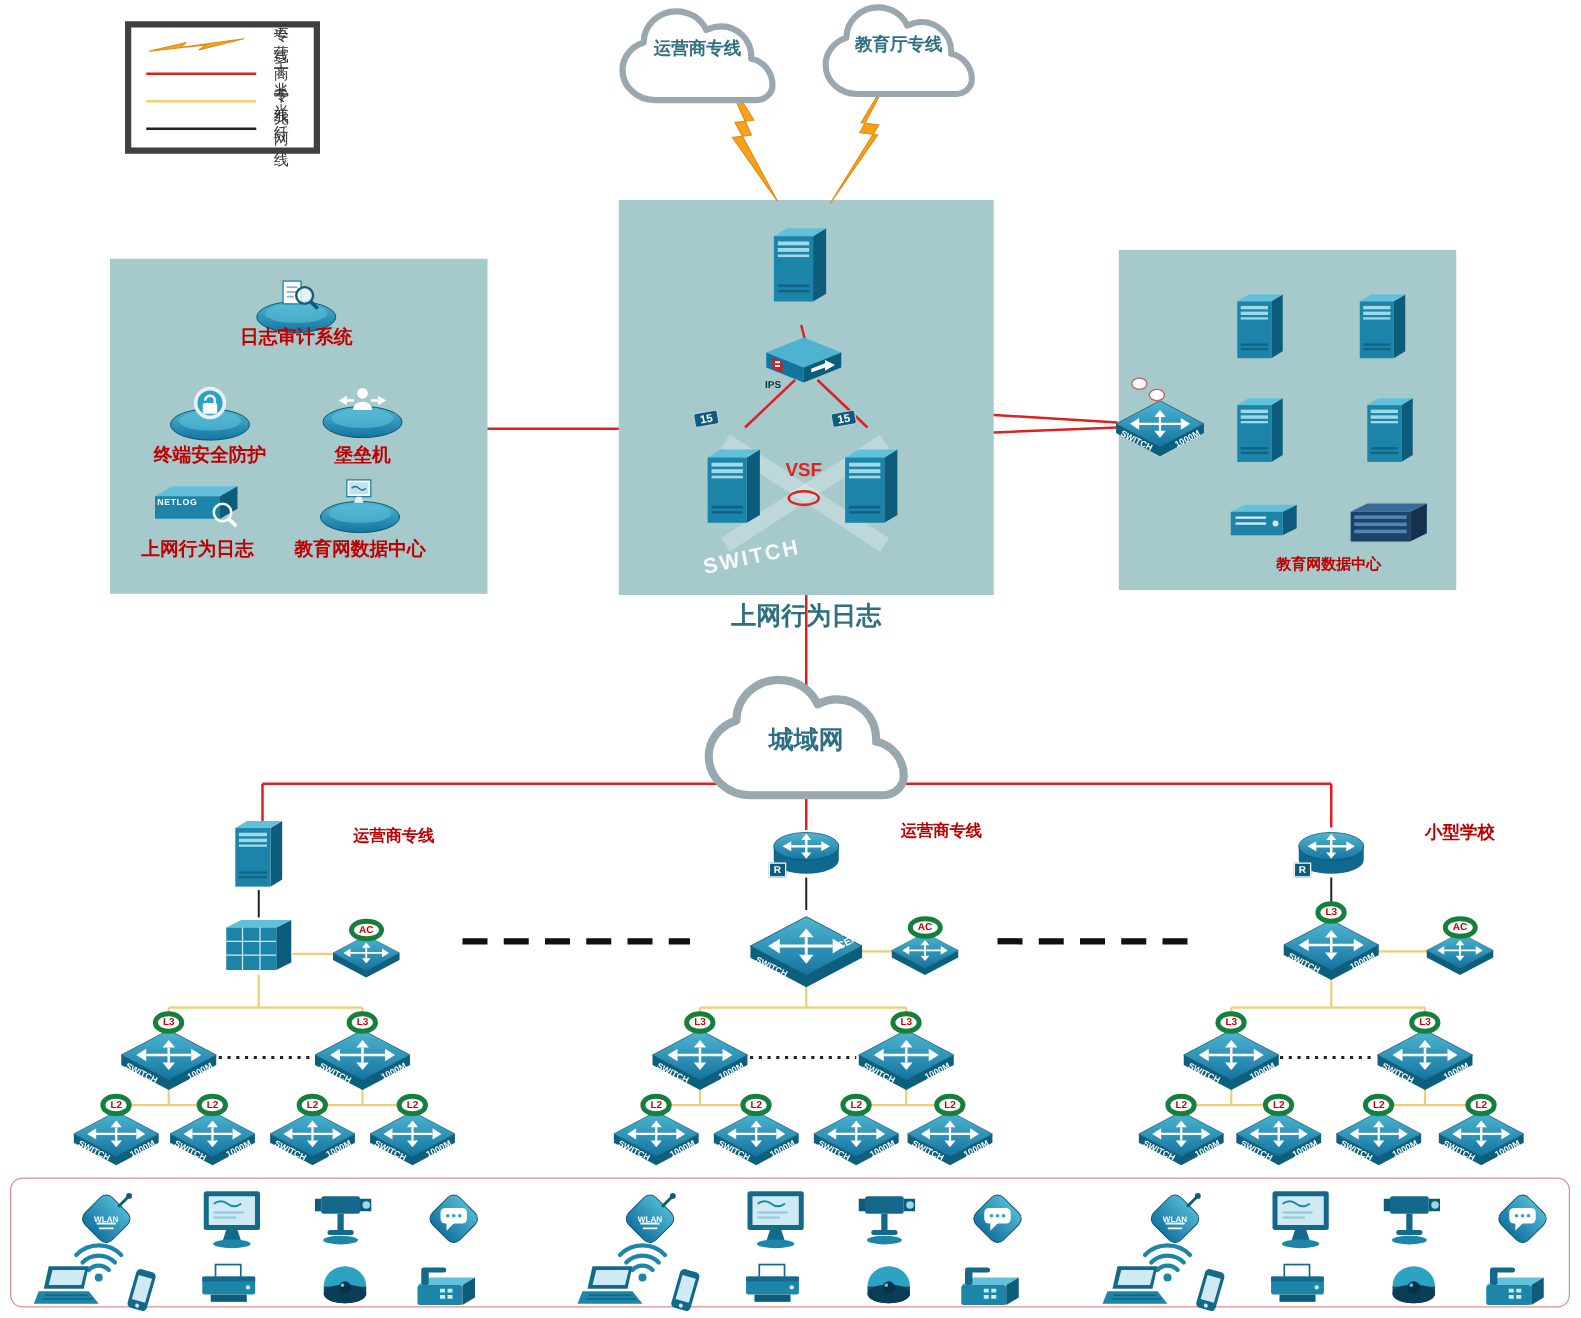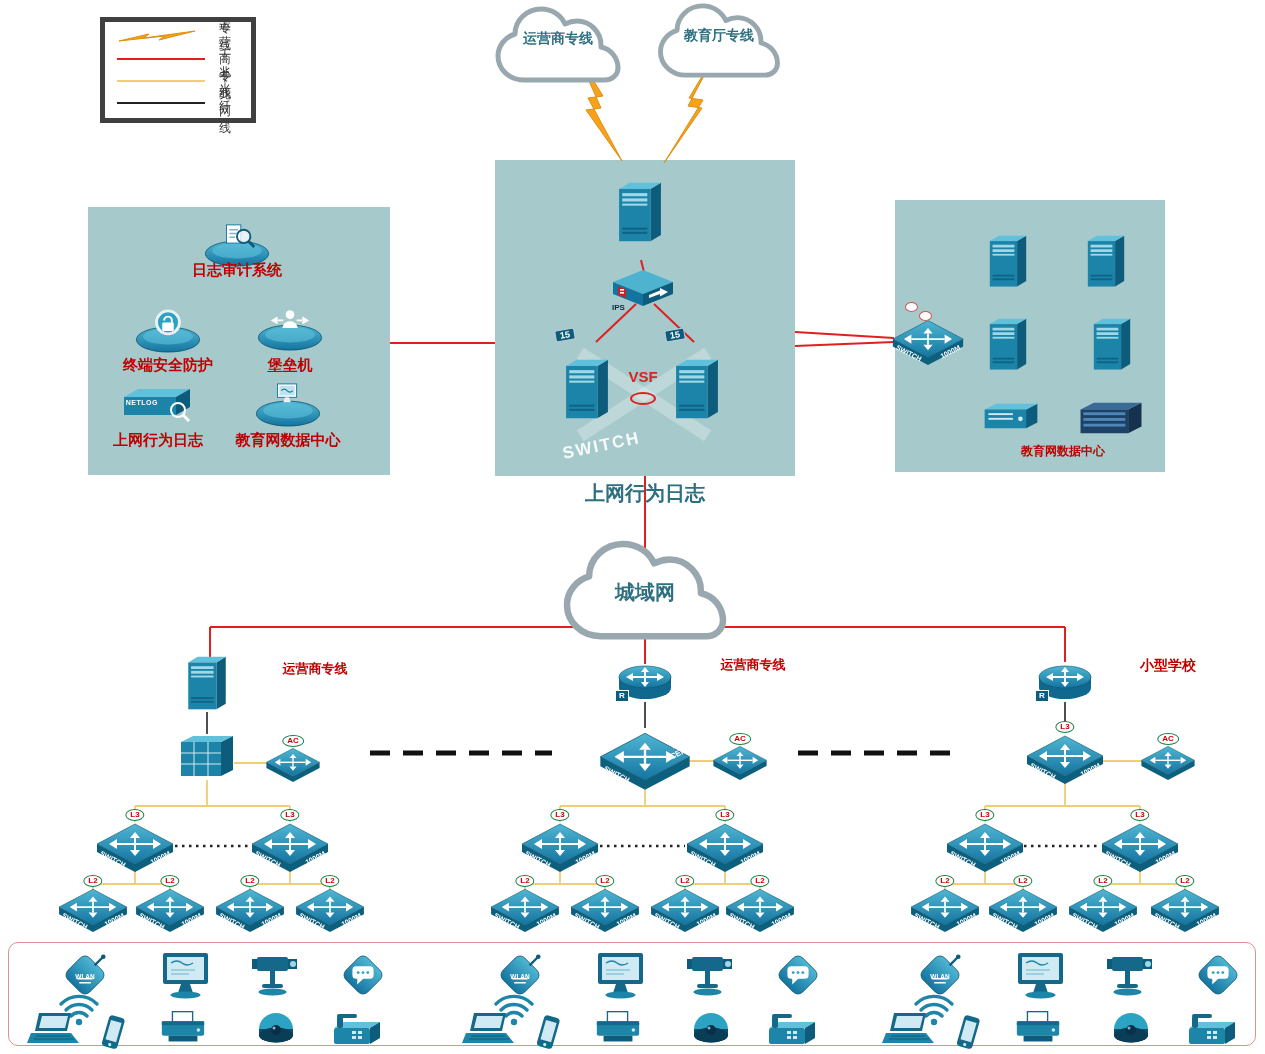--- a/index.html
+++ b/index.html
@@ -10,21 +10,21 @@
 .dev,.sw{position:absolute;z-index:3}
 .dev svg,.sw svg,.icon svg{display:block;width:100%;height:100%;overflow:visible}
 .icon{position:absolute;z-index:3}
 .lab{position:absolute;z-index:4;text-align:center;line-height:1.25}
 .cjk{font-family:Liberation Sans, sans-serif}
 .redlab{color:#c00000;font-weight:bold;font-size:12px}
 .title{color:#2e6f80;font-weight:bold;font-size:20px}
 .cloudlab{color:#2e6f80;font-weight:bold;font-size:14px}
 .swl{position:absolute;left:5%;bottom:30%;transform-origin:left bottom;transform:rotate(27deg);font-size:7px;font-weight:bold;color:#fff;white-space:nowrap}
 .swr{position:absolute;right:5%;bottom:30%;transform-origin:right bottom;transform:rotate(-27deg);font-size:7px;font-weight:bold;color:#fff;white-space:nowrap}
-.badge{position:absolute;top:-8px;left:50%;transform:translateX(-50%);background:#fff;border:1px solid #15803d;border-radius:50%;color:#c00;font-size:8px;font-weight:bold;padding:1px 4px;line-height:1;z-index:4}
+.badge{position:absolute;top:-8px;left:50%;transform:translateX(-50%);background:#fff;border:4px solid #15803d;border-radius:50%;color:#c00;font-size:8px;font-weight:bold;padding:1px 4px;line-height:1;z-index:4}
 .rbadge{position:absolute;left:2px;bottom:2px;background:#0d5c7c;color:#fff;border:1px solid #fff;font-size:8px;font-weight:bold;padding:0 3px;line-height:1.3;z-index:4}
 .flag{position:absolute;top:-9px;left:-9px;background:#0d5c7c;color:#fff;border:1px solid #bcd;border-radius:2px;font-size:9px;font-weight:bold;padding:0 4px;transform:rotate(-10deg);z-index:4}
 .wlan{position:absolute;left:50%;top:52%;transform:translate(-50%,-50%);font-size:6.5px;font-weight:bold;color:#fff;z-index:4}
 .legend{position:absolute;left:100px;top:17px;width:156px;background:#fff;border:5px solid #404040;z-index:5;padding:4px 0}
 .lrow{display:flex;align-items:center;height:22px;padding:0 12px;gap:10px}
 .lico{width:92px;flex:none;display:flex;align-items:center}
 .lline{height:2px;width:88px}
 .ltext{font-size:12px;color:#333}
 .ipslab{position:absolute;left:2px;bottom:-4px;font-size:8px;font-weight:bold;color:#0a2d40;z-index:4}
 .xbar{position:absolute;width:152px;height:13px;background:rgba(255,255,255,.28);z-index:2}

